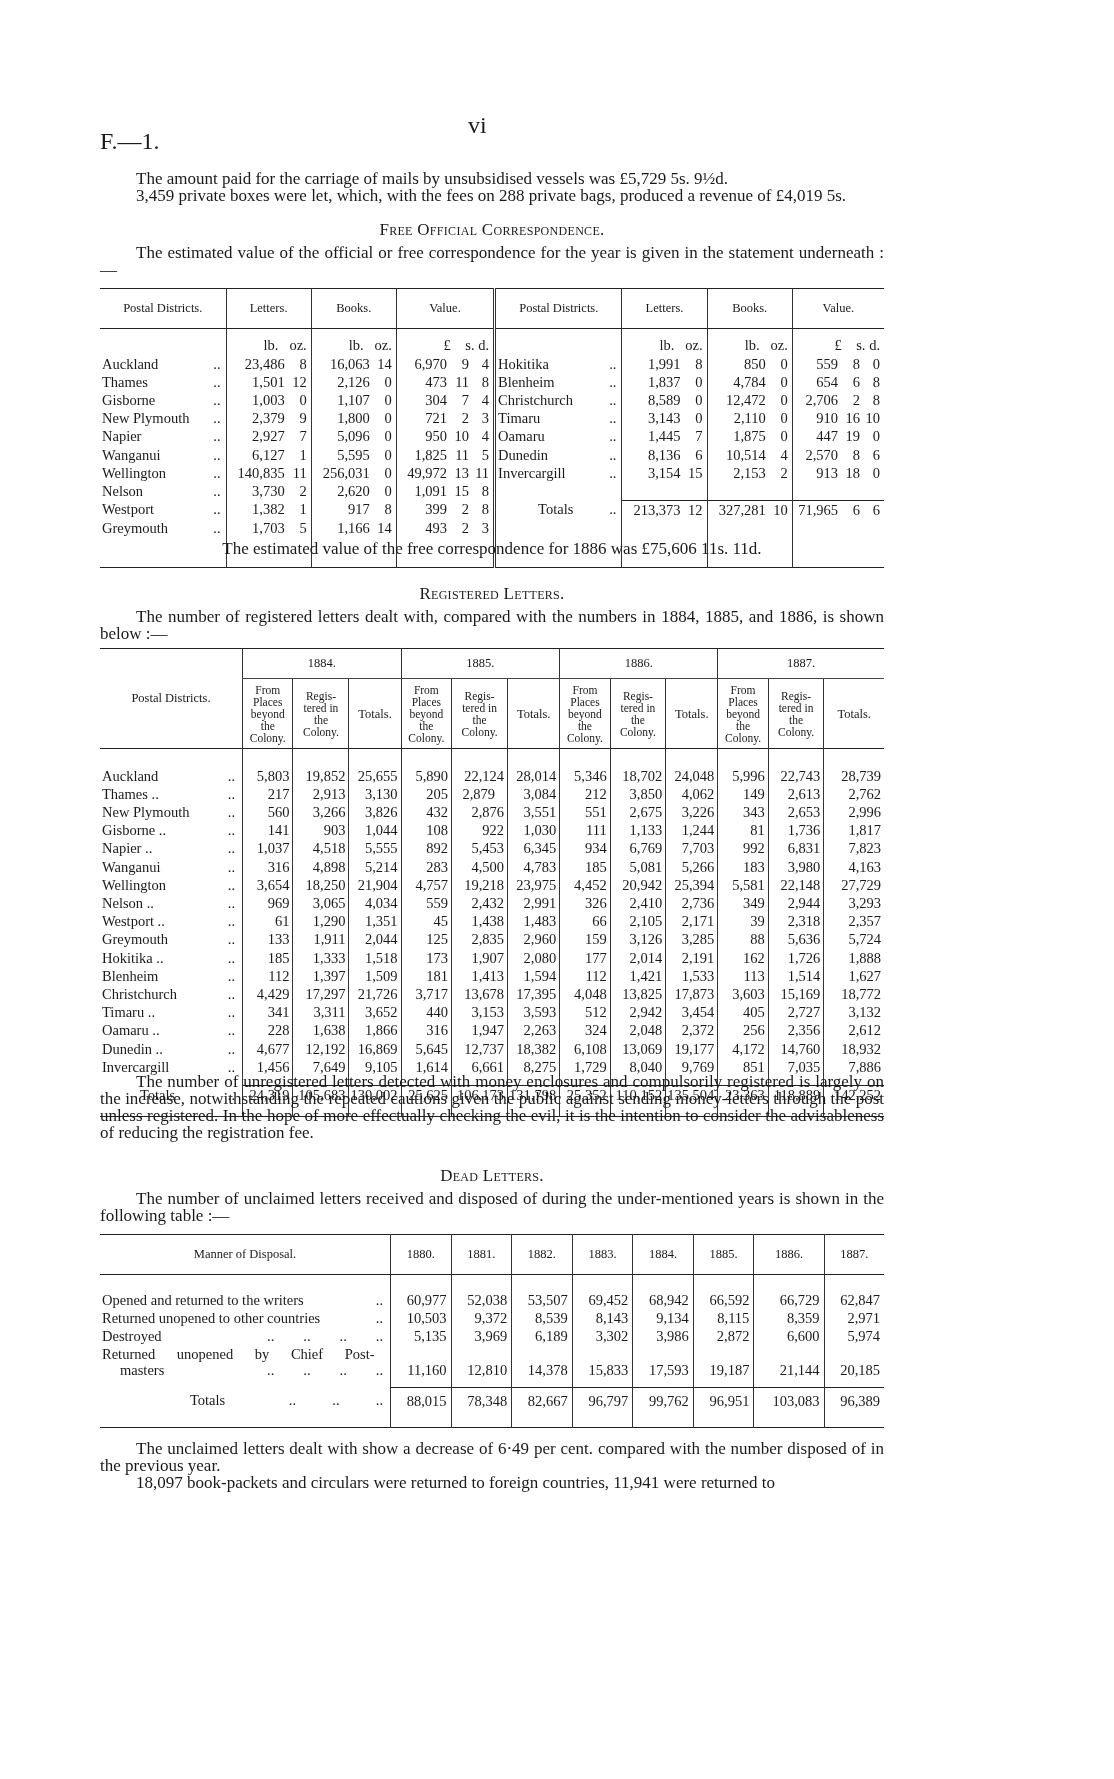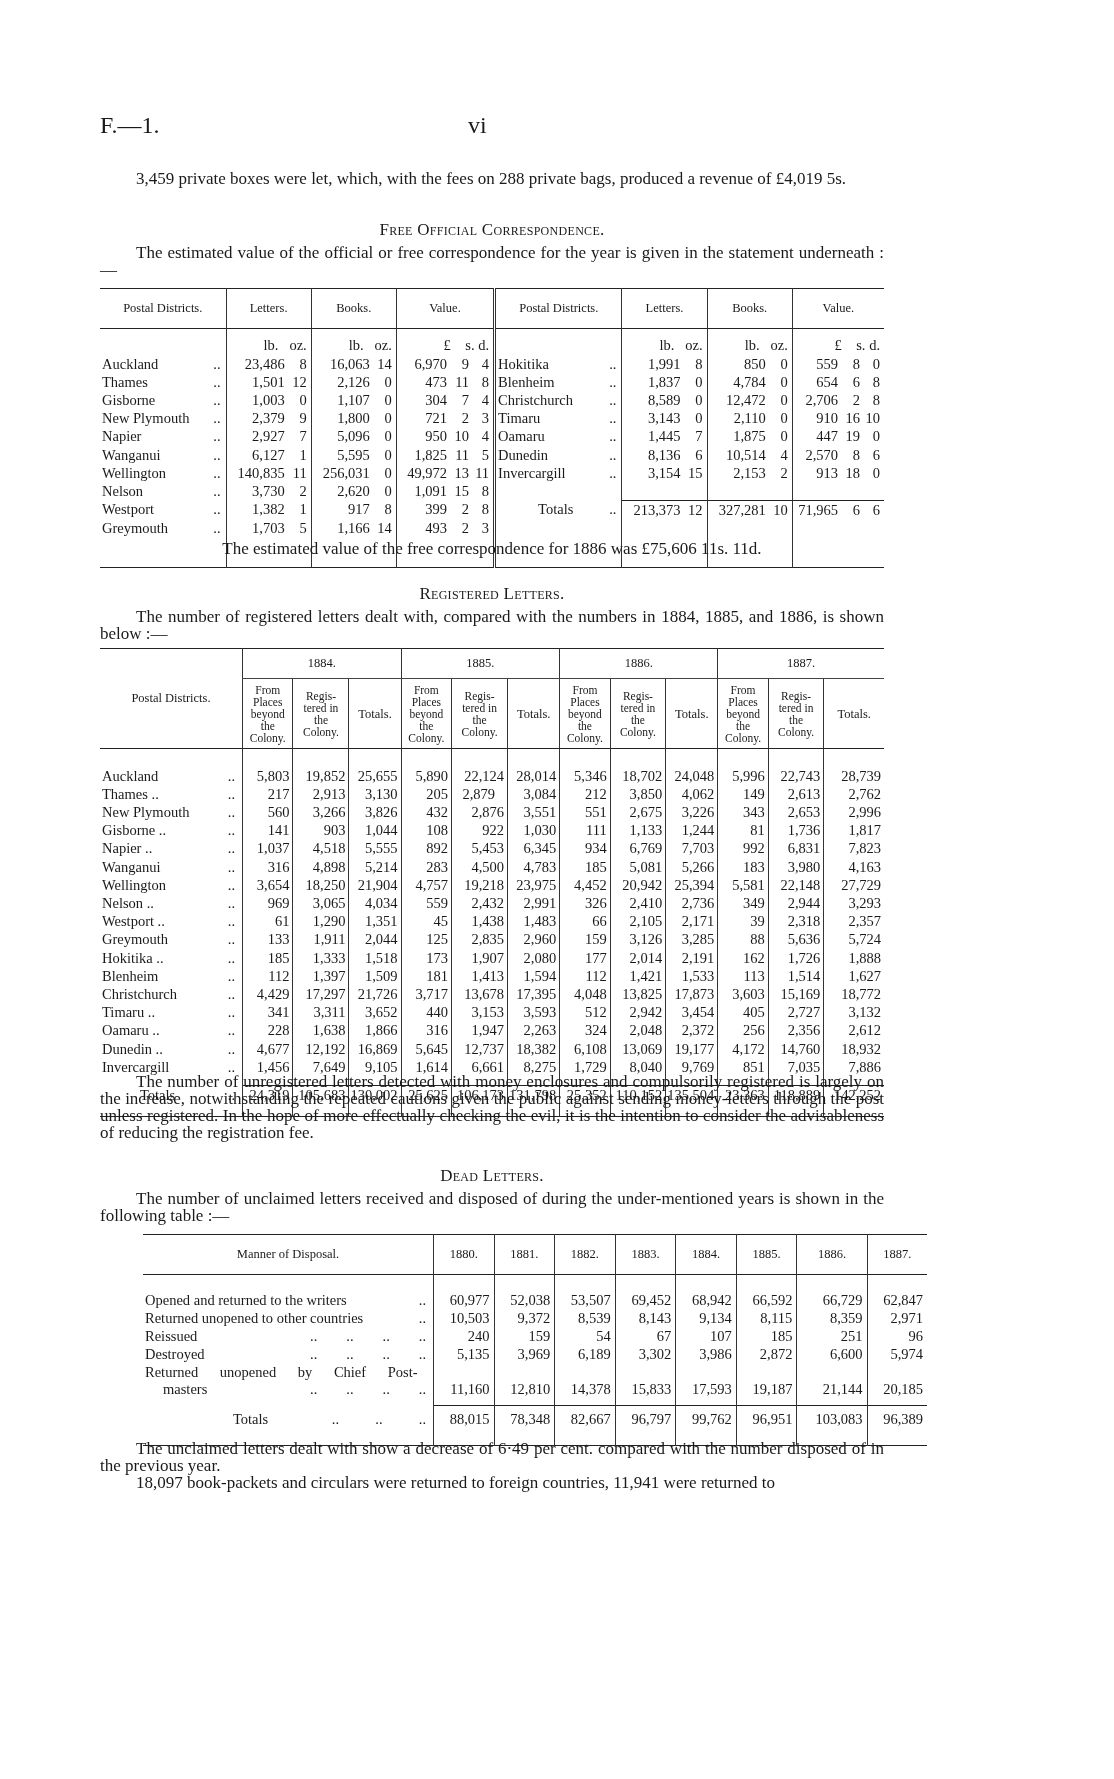--- a/index.html
+++ b/index.html
@@ -1,20 +1,20 @@
 <!DOCTYPE html>
 <html><head>
 <meta charset="utf-8">
 <style>
   html, body { margin: 0; padding: 0; background: #fff; }
   body { width: 1114px; height: 1779px; position: relative; overflow: hidden;
          font-family: "Liberation Serif", "DejaVu Serif", serif; color: #1a1a1a; }
   .page { position: absolute; left: 100px; top: 0; width: 784px; }
   .hdr { position: absolute; top: 112px; left: 0; width: 784px; height: 30px; font-size: 24px; }
-  .hdr .code { position: absolute; left: 0; top: 0; }
+  .hdr .code { position: absolute; left: 0; top: 16px; }
   .hdr .pg { position: absolute; left: 368px; top: 0; }
   p { margin: 0; font-size: 17px; line-height: 17px; text-align: justify; }
   .ind { text-indent: 36px; }
   .sec { text-align: center; font-variant: small-caps; font-size: 17px; letter-spacing: 0.3px; }
   .abs { position: absolute; left: 0; width: 784px; }
   table { border-collapse: collapse; font-size: 14.5px; line-height: 16.2px; }
   .num { text-align: right; white-space: nowrap; }
   .vr { border-left: 1px solid #333; }
   .vr2 { border-left: 3px double #333; }
   .hl { border-top: 1px solid #222; }
@@ -27,20 +27,21 @@
 <body>
 
 <div class="page">
 
   <div class="hdr">
     <span class="code">F.—1.</span>
     <span class="pg">vi</span>
   </div>
 
   <div class="abs" style="top:170px;">
+    <p class="ind">The amount paid for the carriage of mails by unsubsidised vessels was £5,729 5s. 9½d.</p>
     <p class="ind">3,459 private boxes were let, which, with the fees on 288 private bags, produced a revenue of £4,019 5s.</p>
   </div>
 
   <div class="abs sec" style="top:220px;">Free Official Correspondence.</div>
   <div class="abs" style="top:244px;">
     <p class="ind">The estimated value of the official or free correspondence for the year is given in the statement underneath :—</p>
   </div>
 
   <div class="abs" style="top:288px;">
     <table id="fc-table" style="width:784px;">
@@ -558,21 +559,21 @@
   <div class="abs" style="top:1073px;">
     <p class="ind">The number of unregistered letters detected with money enclosures and compulsorily registered is largely on the increase, notwithstanding the repeated cautions given the public against sending money-letters through the post unless registered.   In the hope of more effectually checking the evil, it is the intention to consider the advisableness of reducing the registration fee.</p>
   </div>
 
   <div class="abs sec" style="top:1166px;">Dead Letters.</div>
   <div class="abs" style="top:1190px;">
     <p class="ind">The number of unclaimed letters received and disposed of during the under-mentioned years is shown in the following table :—</p>
   </div>
 
   <div class="abs" style="top:1234px;">
-    <table id="dl-table" style="width:784px;margin-left:43px;">
+    <table id="dl-table" style="width:784px;">
       <thead id="dl-head">
           <tr class="hl hb" style="height:40px;">
             <th class="th" style="width:288px;font-weight:normal;">Manner of Disposal.</th>
             <th class="th vr" style="font-weight:normal;">1880.</th>
             <th class="th vr" style="font-weight:normal;">1881.</th>
             <th class="th vr" style="font-weight:normal;">1882.</th>
             <th class="th vr" style="font-weight:normal;">1883.</th>
             <th class="th vr" style="font-weight:normal;">1884.</th>
             <th class="th vr" style="font-weight:normal;">1885.</th>
             <th class="th vr" style="font-weight:normal;">1886.</th>
@@ -605,31 +606,20 @@
           <tr>
             <td style="padding-left:2px;white-space:nowrap;"><span>Returned unopened to other countries</span><span style="float: right; padding-right: 6px; white-space: pre;">..</span></td>
             <td class="num vr" style="padding-right:4px;vertical-align:bottom;">10,503</td>
             <td class="num vr" style="padding-right:4px;vertical-align:bottom;">9,372</td>
             <td class="num vr" style="padding-right:4px;vertical-align:bottom;">8,539</td>
             <td class="num vr" style="padding-right:4px;vertical-align:bottom;">8,143</td>
             <td class="num vr" style="padding-right:4px;vertical-align:bottom;">9,134</td>
             <td class="num vr" style="padding-right:4px;vertical-align:bottom;">8,115</td>
             <td class="num vr" style="padding-right:4px;vertical-align:bottom;">8,359</td>
             <td class="num vr" style="padding-right:4px;vertical-align:bottom;">2,971</td>
-          </tr>
-          <tr>
-            <td style="padding-left:2px;white-space:nowrap;"><span>Reissued</span><span style="float: right; padding-right: 6px; white-space: pre;">..        ..        ..        ..</span></td>
-            <td class="num vr" style="padding-right:4px;vertical-align:bottom;">240</td>
-            <td class="num vr" style="padding-right:4px;vertical-align:bottom;">159</td>
-            <td class="num vr" style="padding-right:4px;vertical-align:bottom;">54</td>
-            <td class="num vr" style="padding-right:4px;vertical-align:bottom;">67</td>
-            <td class="num vr" style="padding-right:4px;vertical-align:bottom;">107</td>
-            <td class="num vr" style="padding-right:4px;vertical-align:bottom;">185</td>
-            <td class="num vr" style="padding-right:4px;vertical-align:bottom;">251</td>
-            <td class="num vr" style="padding-right:4px;vertical-align:bottom;">96</td>
           </tr>
           <tr>
             <td style="padding-left:2px;white-space:nowrap;"><span>Destroyed</span><span style="float: right; padding-right: 6px; white-space: pre;">..        ..        ..        ..</span></td>
             <td class="num vr" style="padding-right:4px;vertical-align:bottom;">5,135</td>
             <td class="num vr" style="padding-right:4px;vertical-align:bottom;">3,969</td>
             <td class="num vr" style="padding-right:4px;vertical-align:bottom;">6,189</td>
             <td class="num vr" style="padding-right:4px;vertical-align:bottom;">3,302</td>
             <td class="num vr" style="padding-right:4px;vertical-align:bottom;">3,986</td>
             <td class="num vr" style="padding-right:4px;vertical-align:bottom;">2,872</td>
             <td class="num vr" style="padding-right:4px;vertical-align:bottom;">6,600</td>

